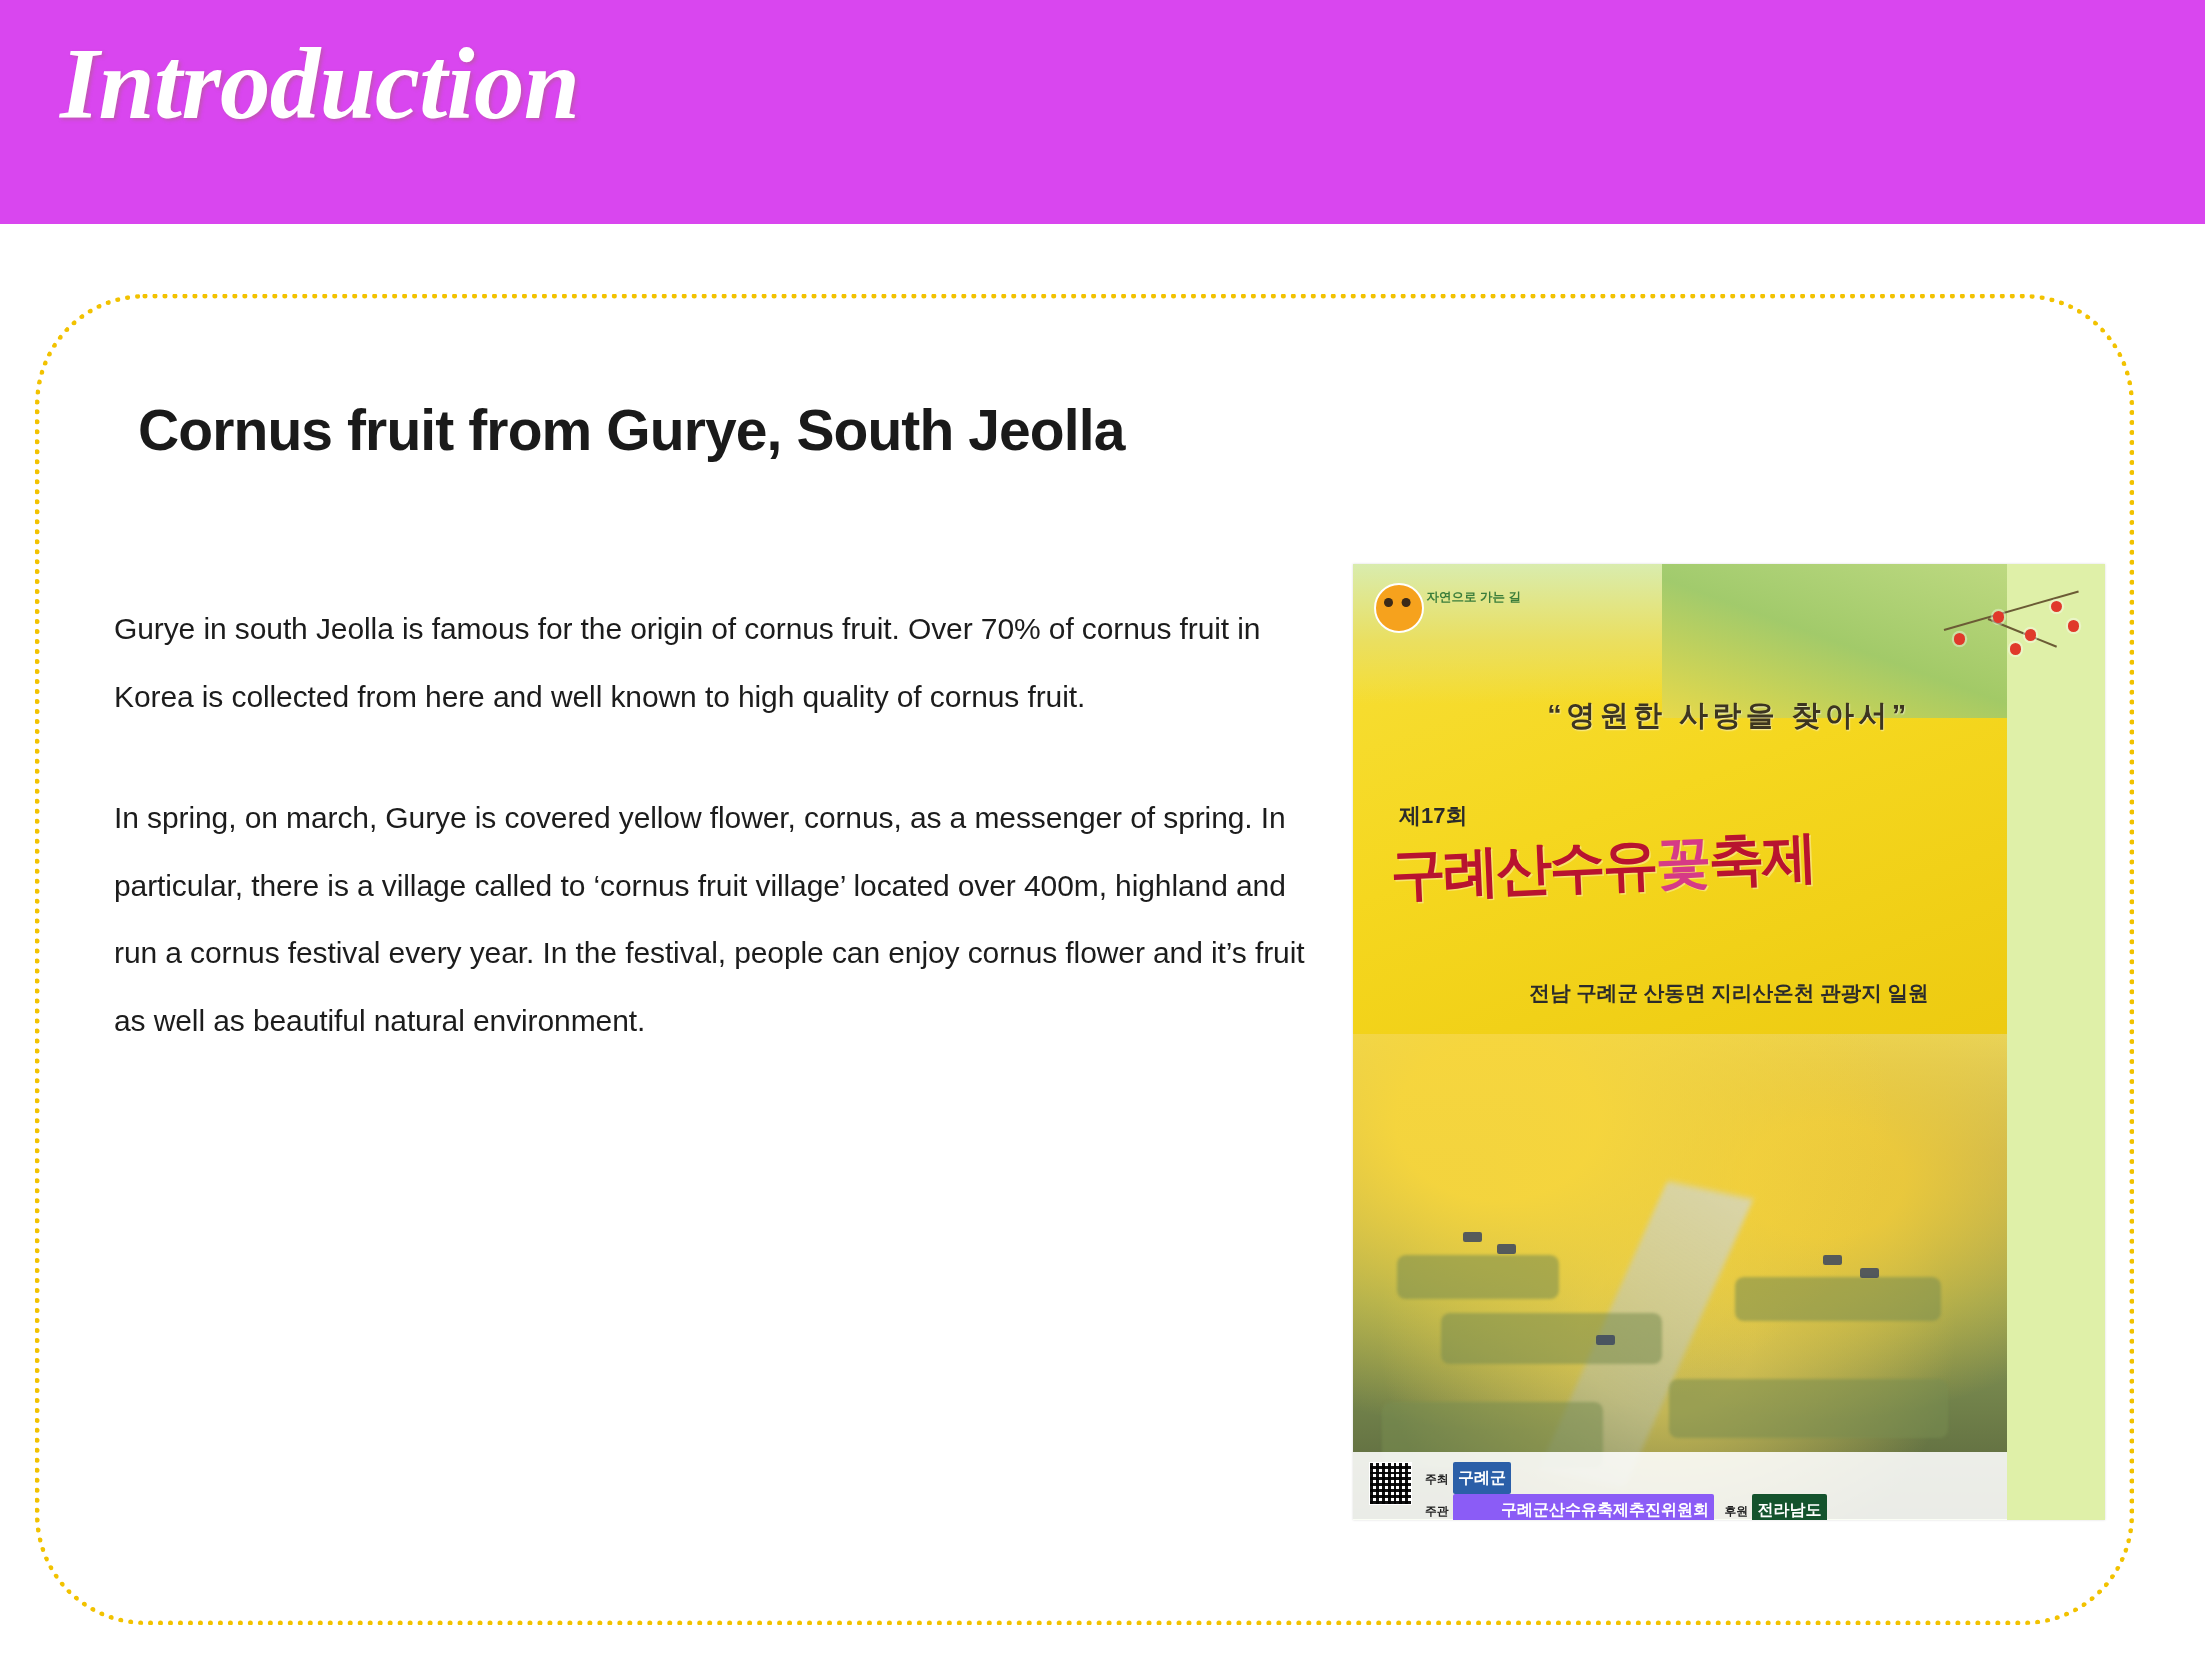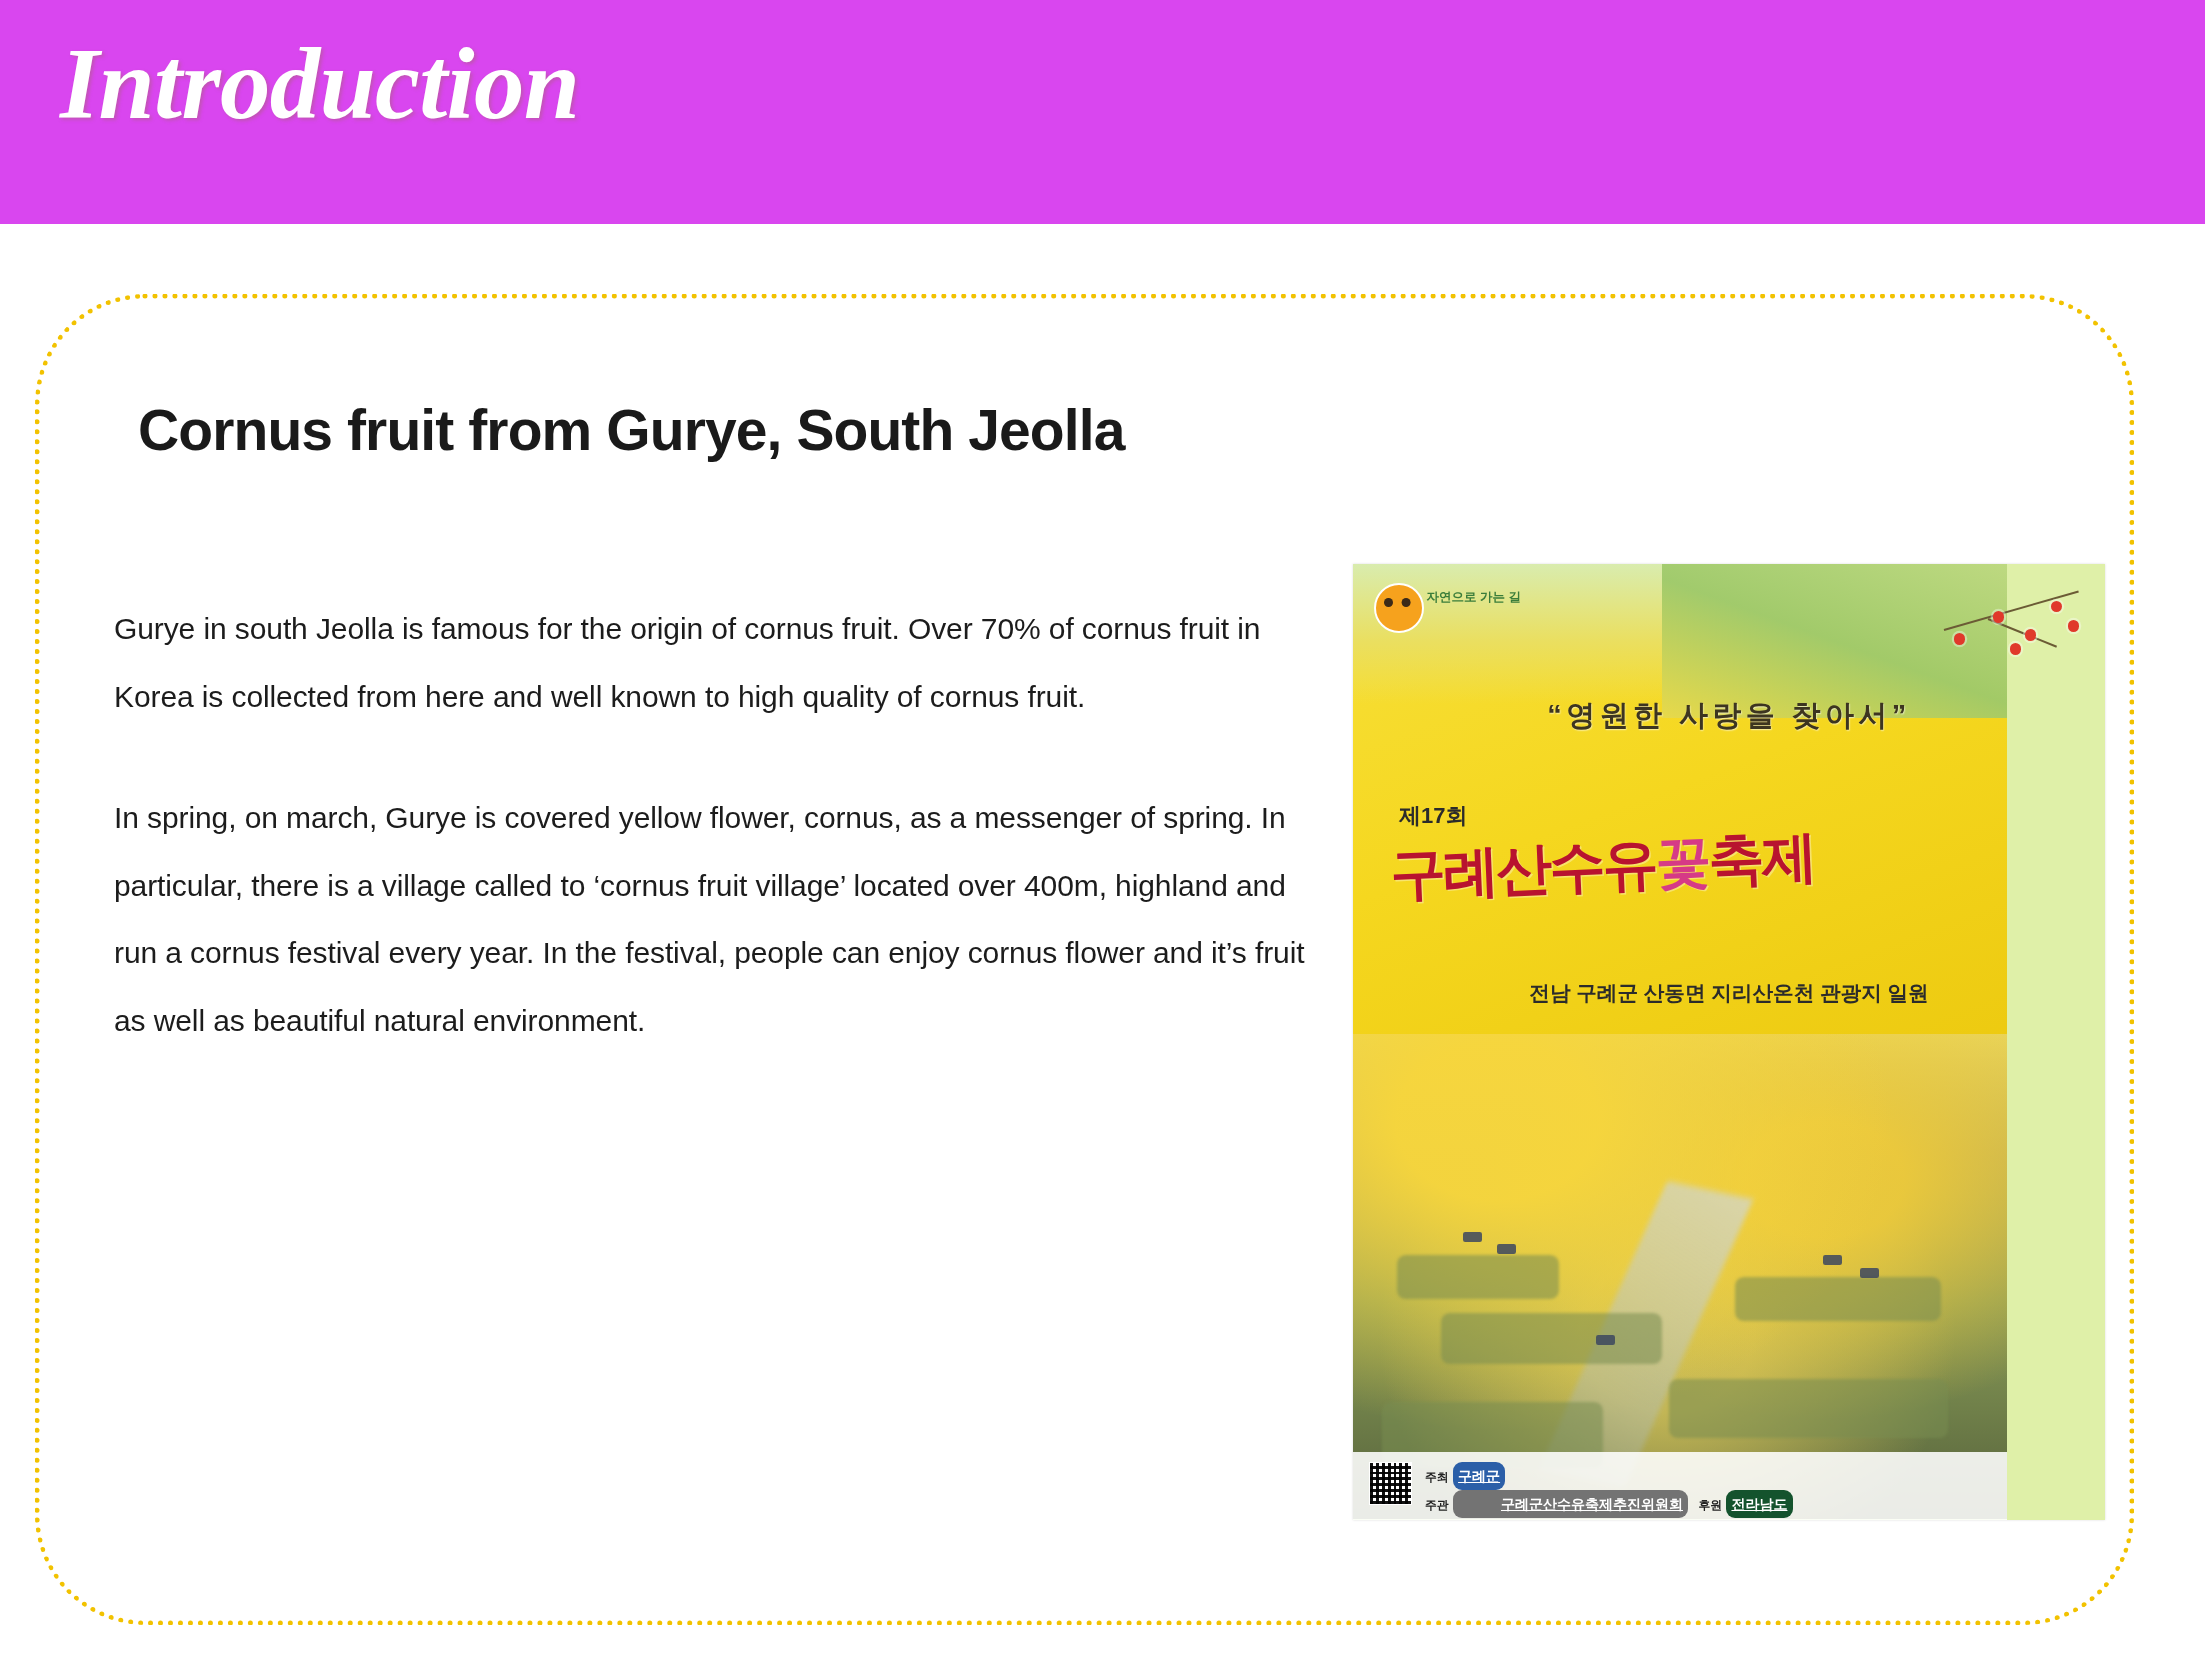--- a/index.html
+++ b/index.html
@@ -282,26 +282,25 @@
     font-weight: bold;
     color: #222;
     line-height: 1.9;
     white-space: nowrap;
   }
   .poster-footer .org span.tag {
     display: inline-block;
     background: #2b5fa8;
     color: #fff;
     padding: 0.7px 5.1px;
-    border-radius: 9px;
+    border-radius: 2px;
     margin-left: 4.4px;
-    font-size: 14px;
-    text-decoration: underline;
-  }
-  .poster-footer .org span.tag.red { background: #737373; padding-left: 48px; }
+    font-size: 16px;
+  }
+  .poster-footer .org span.tag.red { background: #8b5cf6; padding-left: 48px; }
   .poster-footer .org span.tag.green { background: #14532d; }
 </style>
 </head>
 <body>
 
 <div class="header-band">
   <div class="header-title">Introduction</div>
 </div>
 
 <div class="dotted-frame"></div>

